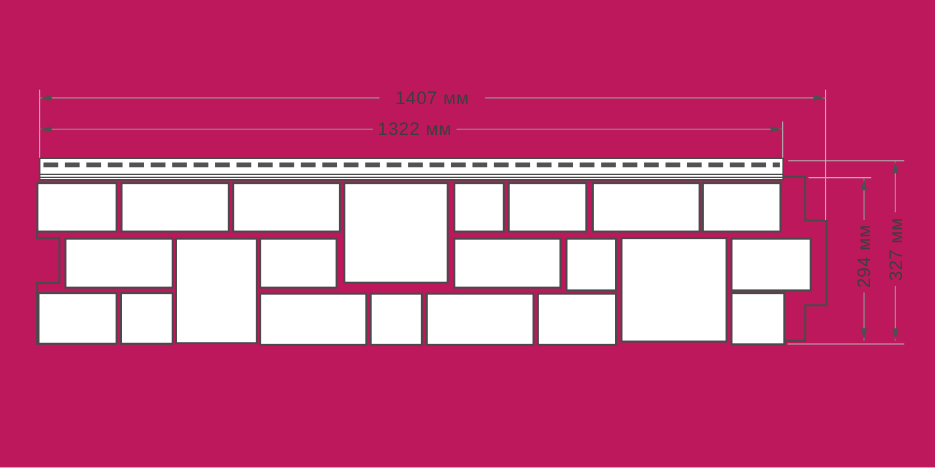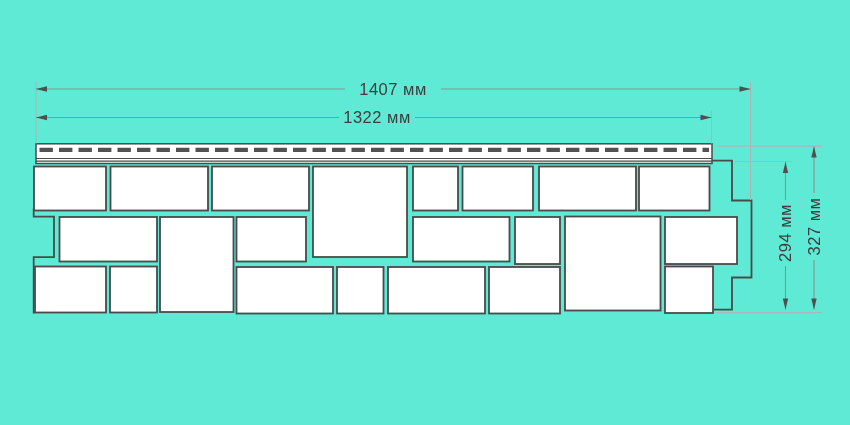--- a/index.html
+++ b/index.html
@@ -1,16 +1,16 @@
 <!DOCTYPE html>
 <html><head>
 <meta charset="utf-8">
 <style>
   html,body{margin:0;padding:0;background:#ffffff;}
-  .stage{position:relative;width:850px;height:425px;background:#5eead4;overflow:hidden;}
+  .stage{position:relative;width:850px;height:425px;background:#be185d;overflow:hidden;}
   svg{display:block;}
   svg text{
     font-family:"Liberation Sans", sans-serif;
     font-size:16.5px;
     fill:#3e3e3e;
     letter-spacing:.5px;
   }
 </style>
 </head>
 <body>

